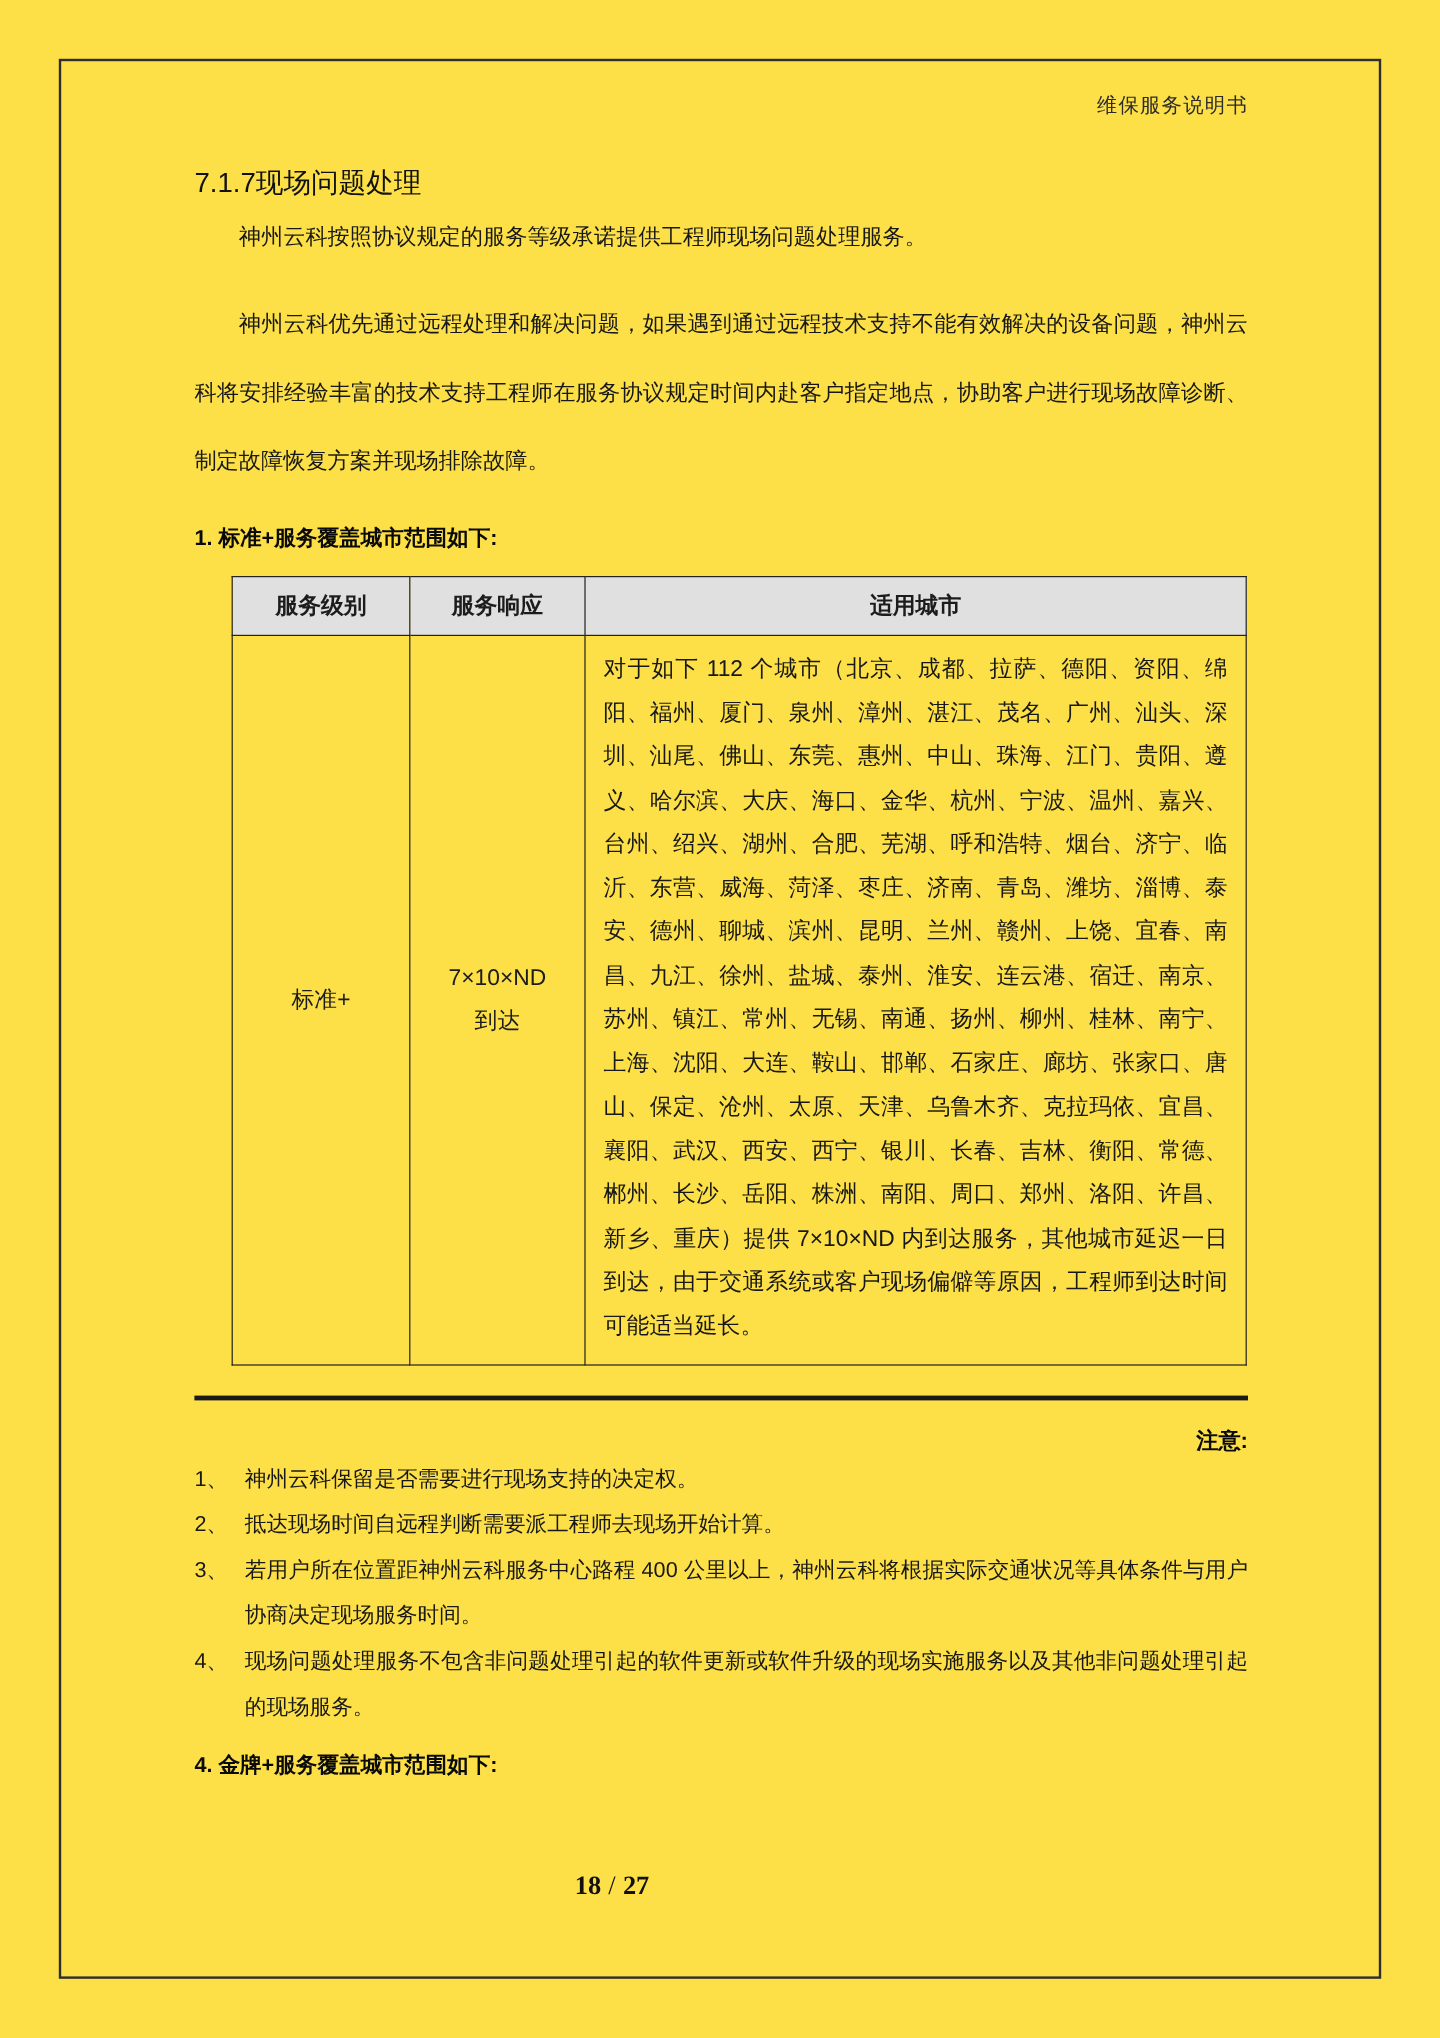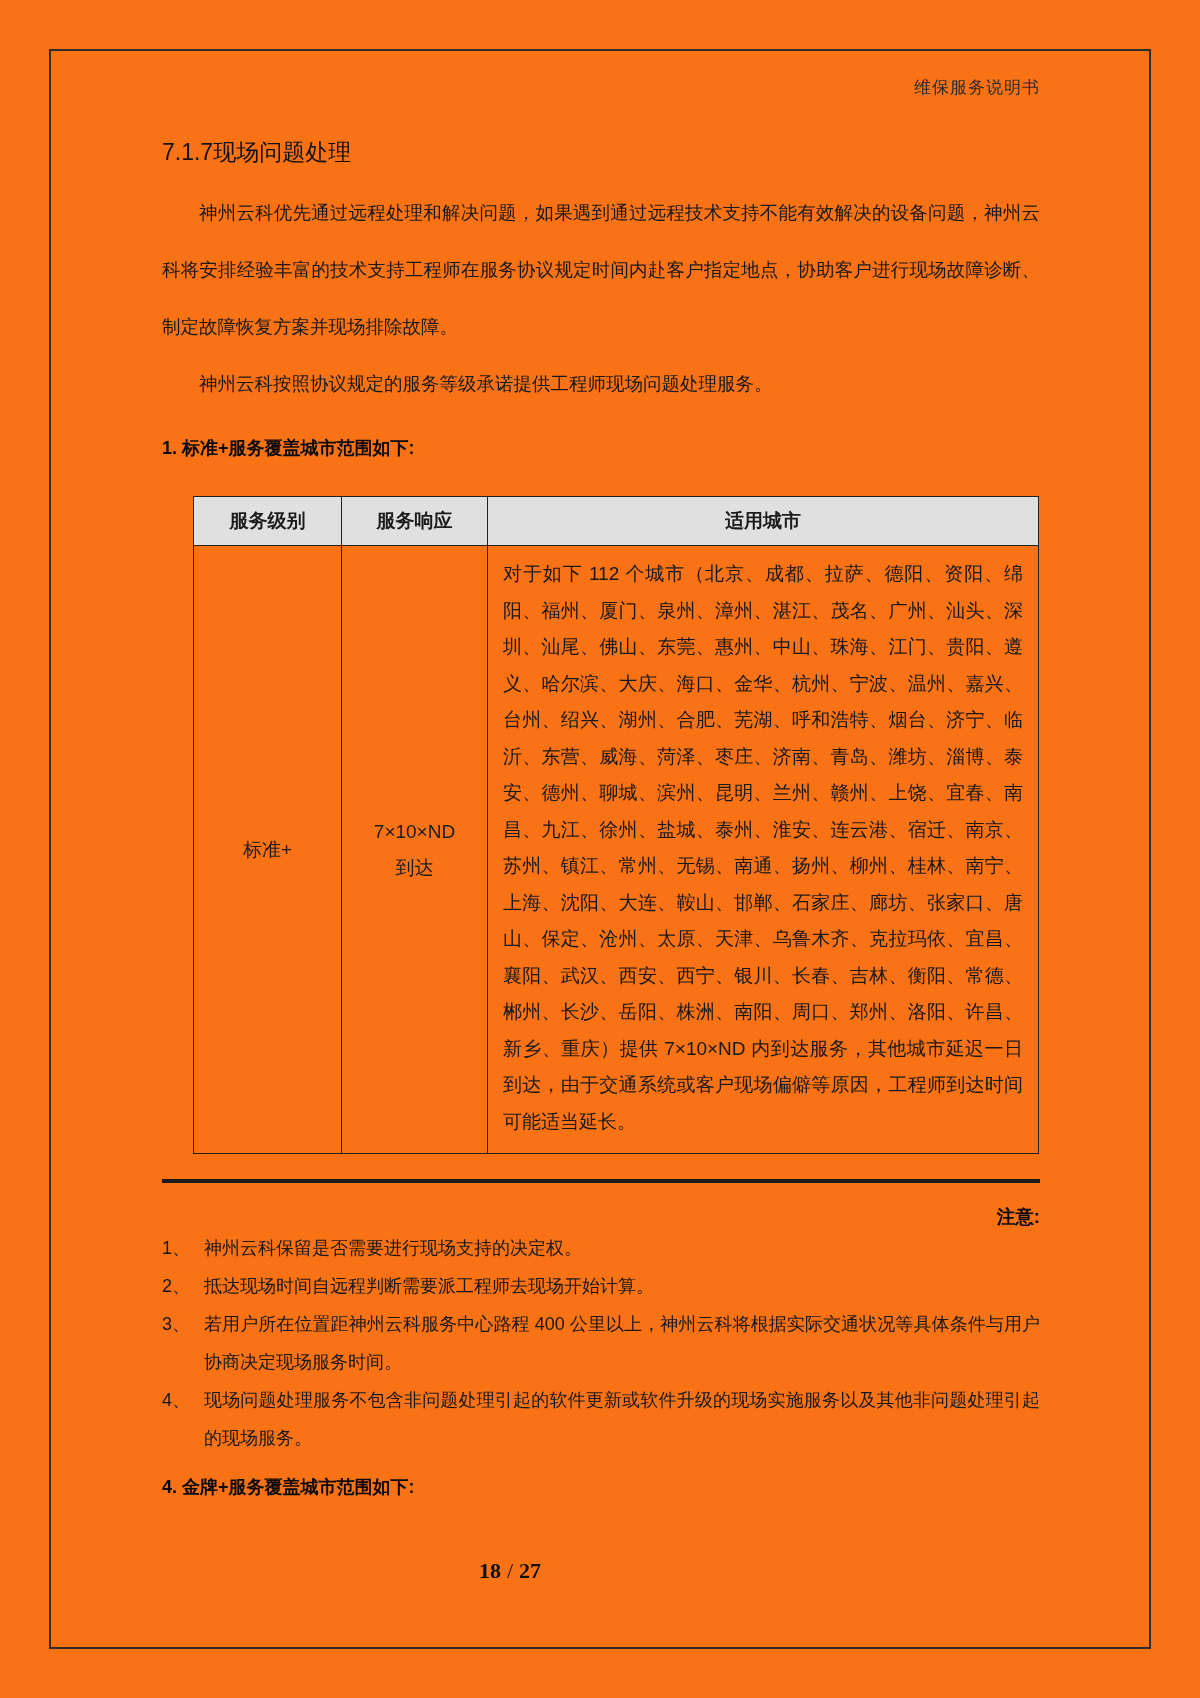--- a/index.html
+++ b/index.html
@@ -6,21 +6,21 @@
     margin: 0;
     padding: 0;
     background: #ffffff;
     font-family: "Liberation Sans", sans-serif;
     color: #1c1c1c;
   }
   .page {
     position: relative;
     width: 1200px;
     height: 1698px;
-    background: #f97316;
+    background: #fde047;
     overflow: hidden;
   }
   .page-border {
     position: absolute;
     left: 49px; top: 49px; right: 49px; bottom: 49px;
     border: 2px solid #2e2e2e;
     pointer-events: none;
   }
   .doc-header {
     position: absolute;
@@ -55,21 +55,21 @@
   .body-par.second { text-indent: 2em; }
   .sub-heading {
     font-size: 18px;
     font-weight: 700;
     color: #0a0a0a;
     margin-top: 24px;
   }
   .sub-heading.gold { margin-top: 18px; }
   table.svc-table {
     border-collapse: collapse;
-    margin-top: 36px;
+    margin-top: 20px;
     margin-left: 31px;
     width: 845px;
     table-layout: fixed;
   }
   table.svc-table th, table.svc-table td {
     border: 1.5px solid #222;
     font-size: 19px;
   }
   table.svc-table th {
     background: #e0e0e0;
@@ -137,22 +137,22 @@
   <div class="page-border"></div>
 
   <div class="doc-header">维保服务说明书</div>
 
   <div class="content">
 
     <div class="section-heading">
       <span class="sec-num">7.1.7</span><span>现场问题处理</span>
     </div>
 
+    <p class="body-par second">神州云科按照协议规定的服务等级承诺提供工程师现场问题处理服务。</p>
     <p class="body-par first">神州云科优先通过远程处理和解决问题，如果遇到通过远程技术支持不能有效解决的设备问题，神州云科将安排经验丰富的技术支持工程师在服务协议规定时间内赴客户指定地点，协助客户进行现场故障诊断、制定故障恢复方案并现场排除故障。</p>
-    <p class="body-par second">神州云科按照协议规定的服务等级承诺提供工程师现场问题处理服务。</p>
 
     <div class="sub-heading">1. 标准+服务覆盖城市范围如下:</div>
 
     <table class="svc-table">
       <colgroup>
         <col style="width:148px">
         <col style="width:146px">
         <col style="width:551px">
       </colgroup>
       <thead>

